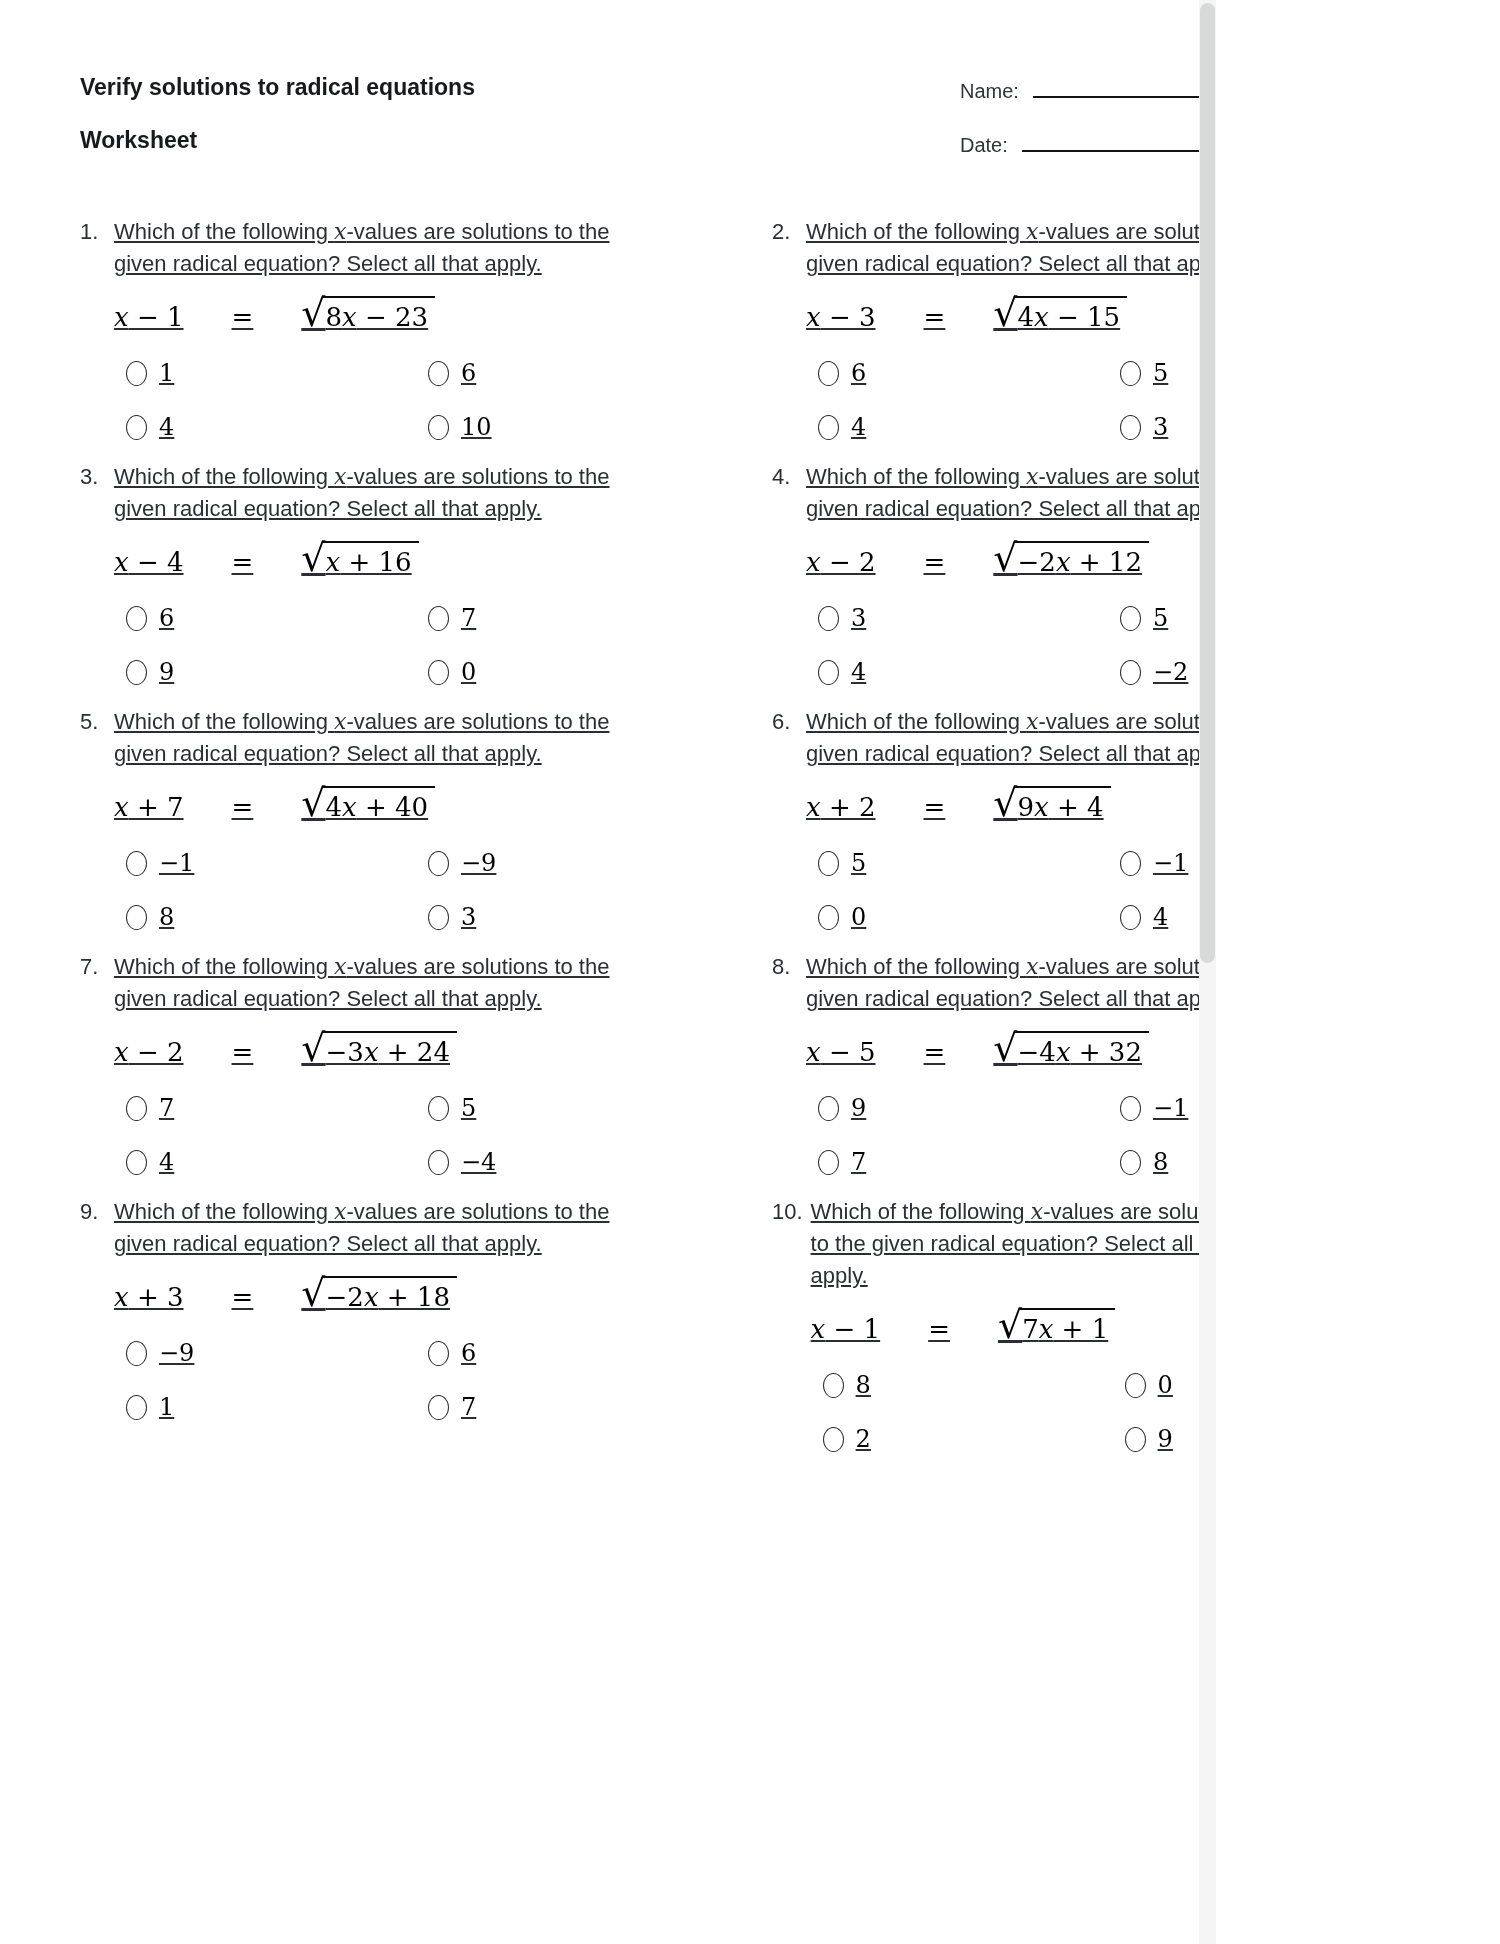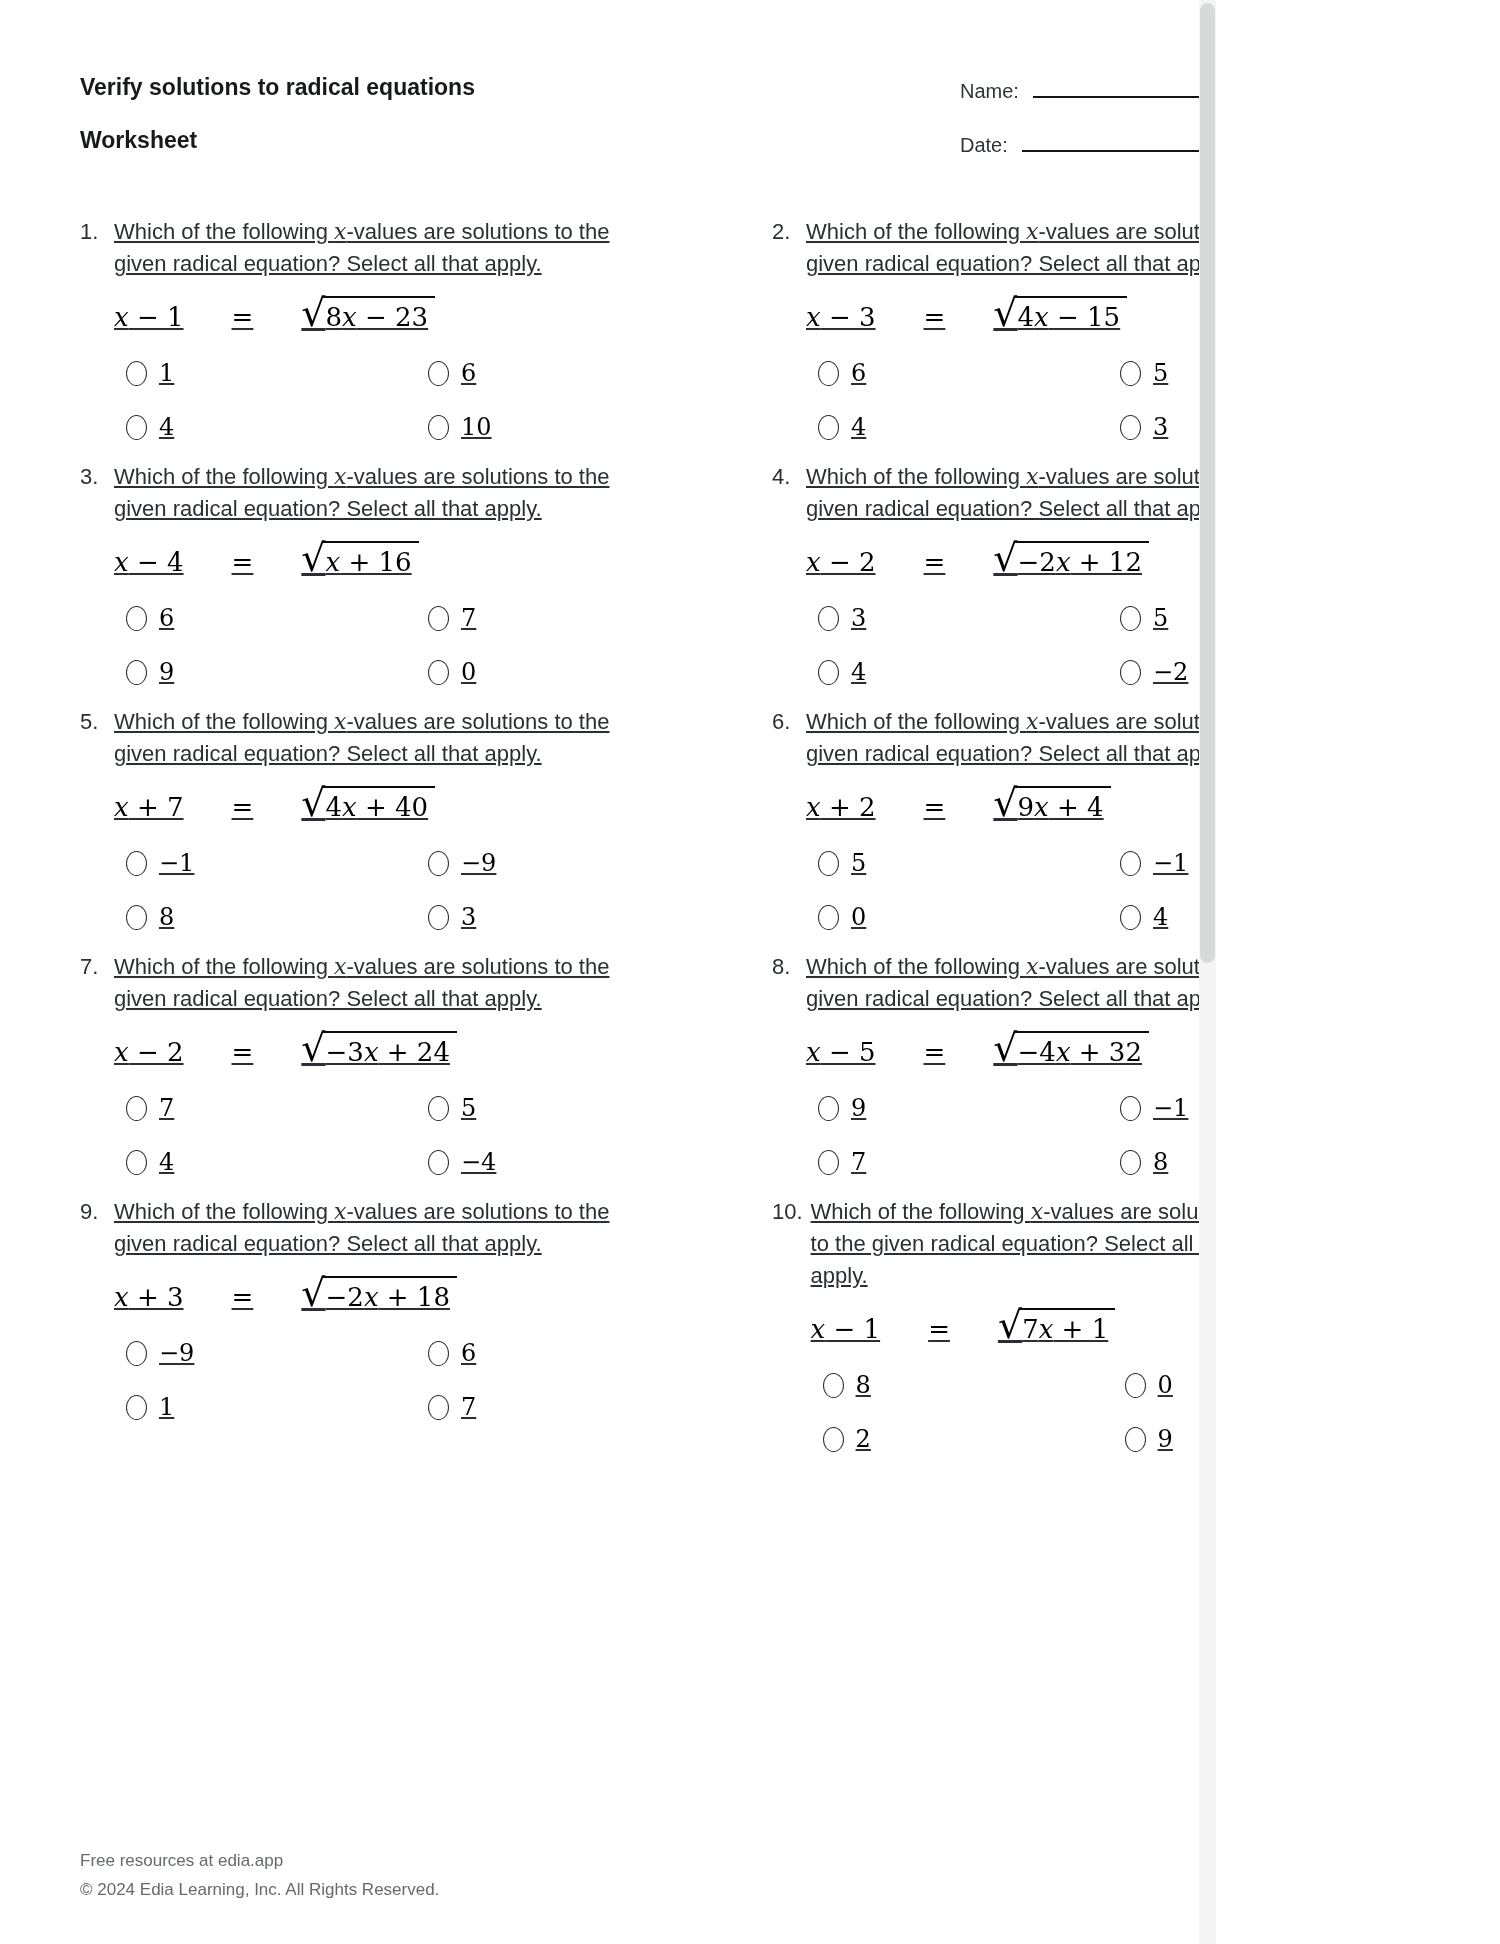--- a/index.html
+++ b/index.html
@@ -394,22 +394,18 @@
           </div>
           <div class="option">
             <span class="radio"></span>
             <span class="opt-label">9</span>
           </div>
         </div>
       </div>
     </div>
     </div>
 
-  <div class="footer">
-    <div>Free resources at edia.app</div>
-    <div>© 2024 Edia Learning, Inc. All Rights Reserved.</div>
-  </div>
 
   <div class="scroll-track">
     <div class="scroll-thumb"></div>
   </div>
 
 </div>
 
 </body></html>

